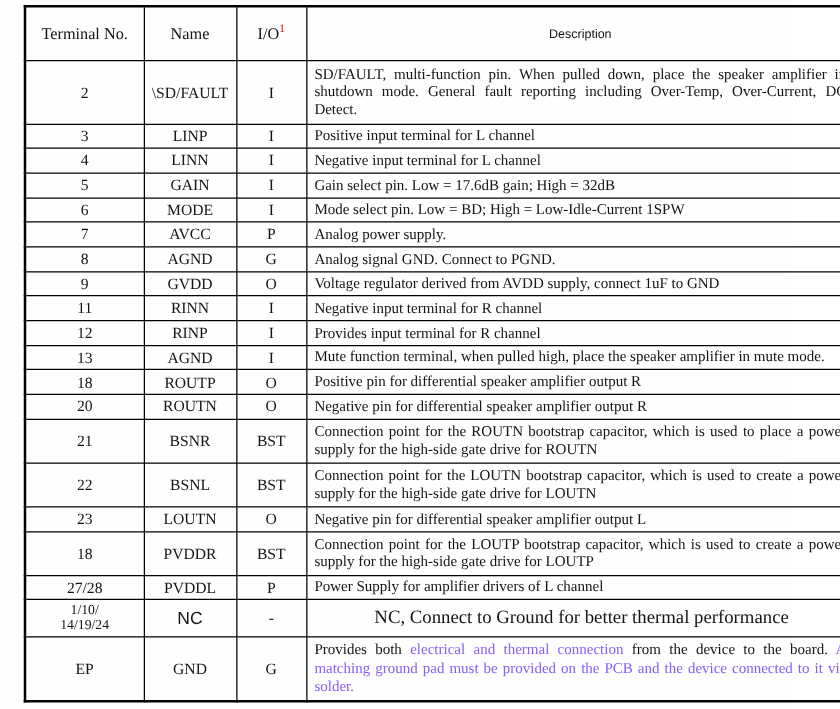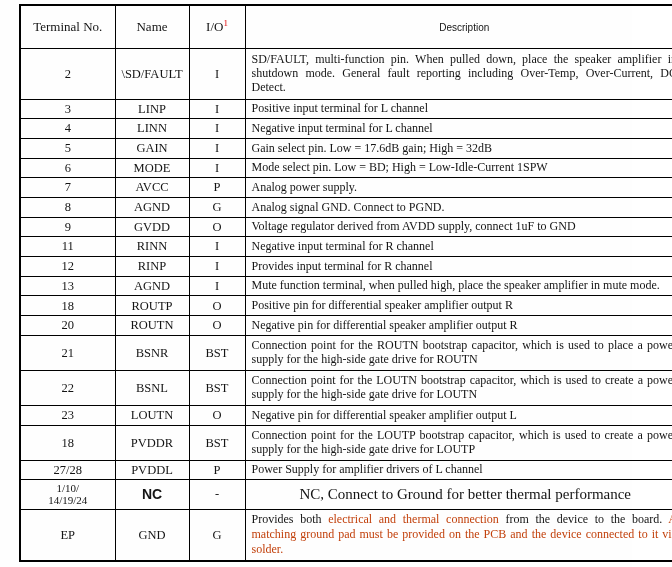--- a/index.html
+++ b/index.html
@@ -49,31 +49,30 @@
     font-size: 12.5px;
     line-height: 1.15;
   }
   td.terminal { white-space: pre-line; }
   td.desc {
     font-size: 12px;
     line-height: 1.2;
     text-align: justify;
     padding: 1px 6px 2px 6px;
   }
-  .red { color: #c2410c; }
+  .red { color: #8b5cf6; }
   
   tr.large td.desc {
     font-size: 15px;
     text-align: center;
     padding-left: 8px;
   }
   tr.large td.name {
     font-family: "Liberation Sans", sans-serif;
     font-size: 14px;
-    font-weight: bold;
   }
   tr.large td.terminal { font-size: 11px; line-height: 1.1; }
   
   tr.ep td.desc { line-height: 1.22; }
 </style>
 </head>
 <body>
 
 <div class="page">
   <table class="pin-table">

